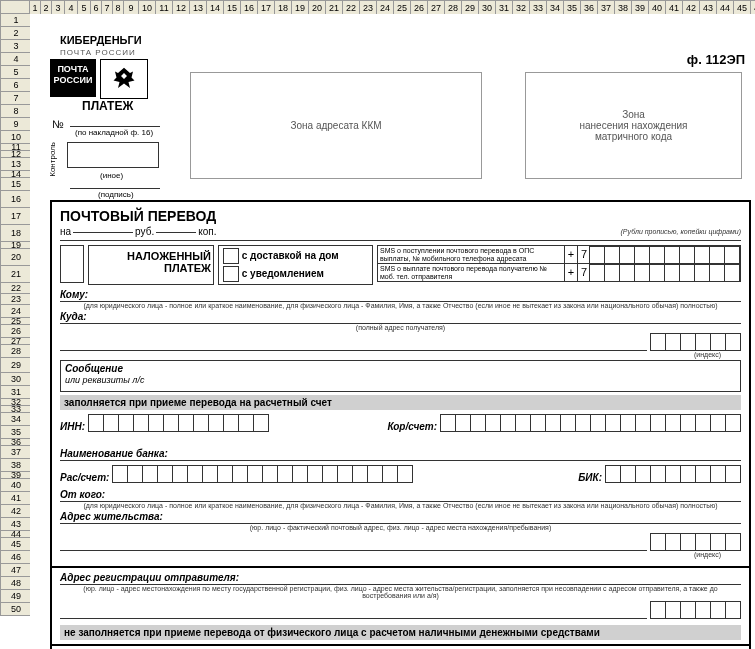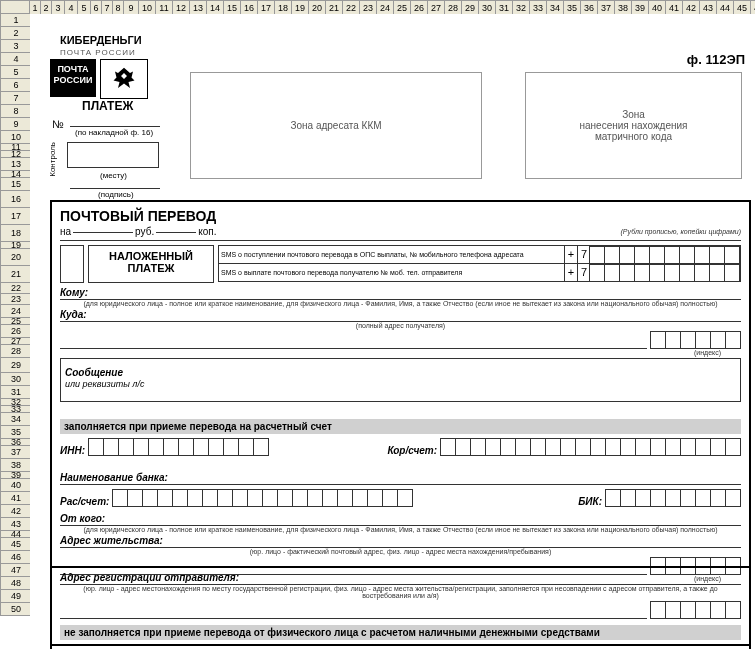--- a/index.html
+++ b/index.html
@@ -160,21 +160,21 @@
 <svg viewBox="0 0 40 40">
           <path d="M20 5 L12 12 L8 10 L10 18 L6 22 L14 24 L12 32 L20 26 L28 32 L26 24 L34 22 L30 18 L32 10 L28 12 Z M20 12 L24 16 L20 20 L16 16 Z" fill="#000"></path>
         </svg>
 </div>
 <div class="priem">ПЛАТЕЖ</div>
 <div class="num">№</div>
 <div class="num-line"></div>
 <div class="num-note">(по накладной ф. 16)</div>
 <div class="kontrol">Контроль</div>
 <div class="date-box"></div>
-<div class="date-lbl">(месту)</div>
+<div class="date-lbl">(иное)</div>
 <div class="sign-line"></div>
 <div class="sign-lbl">(подпись)</div>
 
 <div class="form-code">ф. 112ЭП</div>
 <div class="zone zone1">Зона адресата ККМ</div>
 <div class="zone zone2">
         <span style="white-space:pre-line">Зона
 нанесения нахождения
 матричного кода</span>
       </div>
@@ -188,21 +188,25 @@
       <span>руб.</span>
       <span class="thin-line" style="width:40px;margin:0 2px"></span>
       <span>коп.</span>
       <span style="flex:1"></span>
       <span class="tiny" style="font-style:italic">(Рубли прописью, копейки цифрами)</span>
     </div>
     <div class="thin-line" style="margin-top:2px"></div>
 
     <div style="display:flex;margin-top:4px;gap:4px;align-items:stretch">
       <div style="border:1px solid #333;width:22px;height:36px"></div>
-      <div style="border:1px solid #333;flex:0 0 120px;text-align:center;font-weight:bold;font-size:11px;padding:4px 2px">НАЛОЖЕННЫЙ ПЛАТЕЖ</div>
+      <div style="border:1px solid #333;flex:0 0 120px;text-align:right;font-weight:bold;font-size:11px;padding:4px 2px">НАЛОЖЕННЫЙ ПЛАТЕЖ</div>
+      <div style="border:1px solid #333;flex:0 0 145px;padding:2px 4px;font-size:10px">
+        <div><span class="chk"></span> <b>с доставкой на дом</b></div>
+        <div style="margin-top:2px"><span class="chk"></span> <b>с уведомлением</b></div>
+      </div>
       <div style="flex:1;font-size:7px">
         <div style="display:flex;align-items:center;border:1px solid #333;height:17px">
           <span style="flex:1;padding:0 2px;line-height:8px">SMS о поступлении почтового перевода в ОПС выплаты, № мобильного телефона адресата</span>
           <div style="border-left:1px solid #333;width:12px;text-align:center;font-size:11px;line-height:17px">+</div>
           <div style="border-left:1px solid #333;width:12px;text-align:center;font-size:11px;line-height:17px">7</div>
           <div class="cells">
                   <div></div>
                   <div></div>
                   <div></div>
                   <div></div>
@@ -246,26 +250,26 @@
               <div></div>
               <div></div>
               <div></div>
               <div></div>
               <div></div>
               <div></div>
             </div>
     </div>
     <div class="tiny" style="text-align:right;padding-right:20px">(индекс)</div>
 
-    <div style="border:1px solid #333;margin-top:2px;padding:8px 4px;height:26px">
+    <div style="border:1px solid #333;margin-top:2px;padding:2px 4px;height:26px">
       <span class="lbl">Сообщение</span><br>
       <span style="font-style:italic;font-size:9px">или реквизиты л/с</span>
     </div>
 
-    <div class="gray-row" style="margin-top:17px">заполняется при приеме перевода на расчетный счет</div>
+    <div class="gray-row" style="margin-top:3px">заполняется при приеме перевода на расчетный счет</div>
     <div style="display:flex;align-items:flex-end;margin-top:4px">
       <span class="lbl">ИНН:</span>
       <div class="cells" style="margin-left:4px">
               <div></div>
               <div></div>
               <div></div>
               <div></div>
               <div></div>
               <div></div>
               <div></div>

